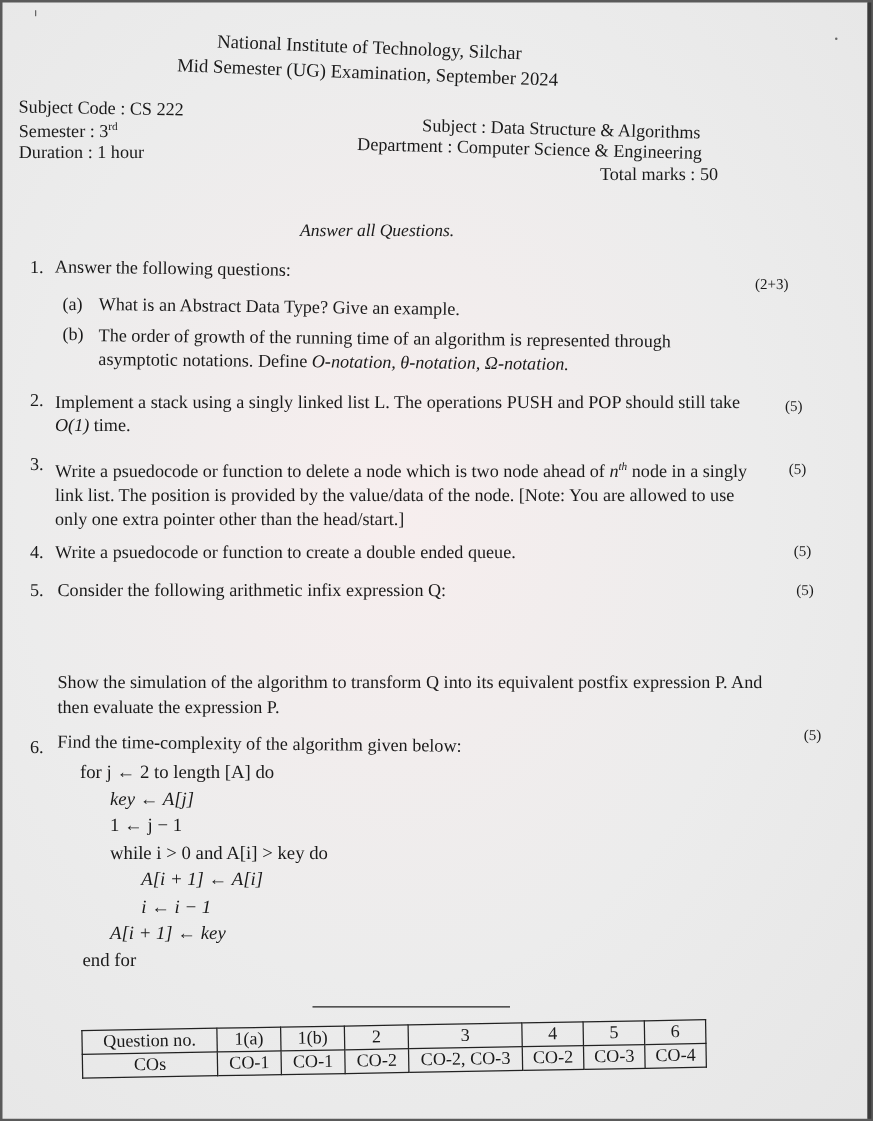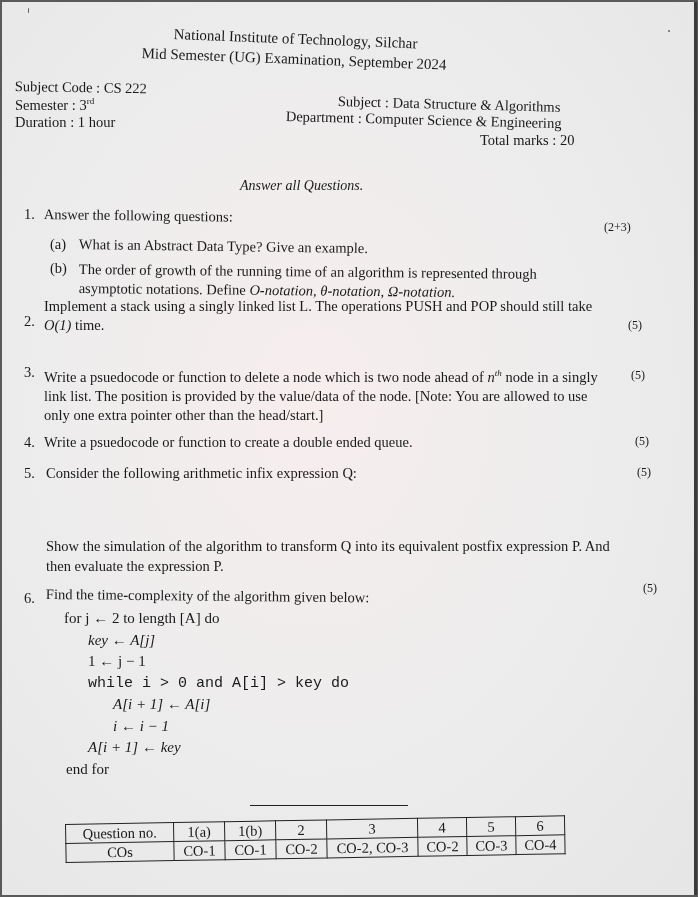--- a/index.html
+++ b/index.html
@@ -43,38 +43,38 @@
   <div class="abs header-title" style="left:140px; top:43px; transform:rotate(2.2deg); transform-origin:left top;">Mid Semester (UG) Examination, September 2024</div>
 
   <div class="abs meta" style="left:13px; top:76px; transform:rotate(1deg); transform-origin:left top;">Subject Code : CS 222</div>
   <div class="abs meta" style="left:13px; top:94px;">
     <span>Semester : 3</span><sup>rd</sup>
   </div>
   <div class="abs meta" style="left:13px; top:112px;">Duration : 1 hour</div>
 
   <div class="abs meta" style="left:336px; top:91px; transform:rotate(1.5deg); transform-origin:left top;">Subject : Data Structure &amp; Algorithms</div>
   <div class="abs meta" style="left:284px; top:106px; transform:rotate(1.5deg); transform-origin:left top;">Department : Computer Science &amp; Engineering</div>
-  <div class="abs meta" style="left:478px; top:130px;">Total marks : 20</div>
+  <div class="abs meta" style="left:478px; top:130px;">Total marks : 50</div>
 
   <div class="abs ital" style="left:238px; top:176px; font-size:14px;">Answer all Questions.</div>
 
   <div class="q-num" style="left:22px; top:204px;">1.</div>
   <div class="abs" style="left:42px; top:204px; transform:rotate(0.8deg); transform-origin:left top;">Answer the following questions:</div>
   <div class="marks" style="left:602px; top:218px;">(2+3)</div>
 
   <div class="abs" style="left:48px; top:234px;">(a)</div>
   <div class="abs" style="left:77px; top:234px; transform:rotate(0.8deg); transform-origin:left top;">What is an Abstract Data Type? Give an example.</div>
 
   <div class="abs" style="left:48px; top:258px;">(b)</div>
   <div class="qtext" style="left:77px; top:258px; width:520px; transform:rotate(0.6deg); transform-origin:left top;">
     <span>The order of growth of the running time of an algorithm is represented through asymptotic notations. Define </span><i>O-notation, θ-notation, Ω-notation.</i>
   </div>
 
   <div class="q-num" style="left:22px; top:311px;">2.</div>
-  <div class="qtext" style="left:42px; top:295px; width:560px;">
+  <div class="qtext" style="left:42px; top:311px; width:560px;">
     <span>Implement a stack using a singly linked list L. The operations PUSH and POP should still take </span><i>O(1)</i><span> time.</span>
   </div>
   <div class="marks" style="left:626px; top:316px;">(5)</div>
 
   <div class="q-num" style="left:22px; top:362px;">3.</div>
   <div class="qtext" style="left:42px; top:362px; width:560px;">
     <span>Write a psuedocode or function to delete a node which is two node ahead of </span><i>n</i><sup class="ital">th</sup><span> node in a singly link list. The position is provided by the value/data of the node. [Note: You are allowed to use only one extra pointer other than the head/start.]</span>
   </div>
   <div class="marks" style="left:629px; top:366px;">(5)</div>
 
@@ -88,21 +88,21 @@
   <div class="qtext" style="left:44px; top:534px; width:565px; line-height:20px;">Show the simulation of the algorithm to transform Q into its equivalent postfix expression P. And then evaluate the expression P.</div>
 
   <div class="q-num" style="left:22px; top:588px;">6.</div>
   <div class="abs" style="left:44px; top:584px; transform:rotate(0.6deg); transform-origin:left top;">Find the time-complexity of the algorithm given below:</div>
   <div class="marks" style="left:641px; top:579px;">(5)</div>
 
   <div class="code" style="left:62px; top:606px;">
     <div style="padding-left:0px;">for j ← 2 to length [A] do</div>
     <div class="ital" style="padding-left:24px;">key ← A[j]</div>
     <div style="padding-left:24px;">1 ← j − 1</div>
-    <div style="padding-left:24px;font-family:Liberation Mono, monospace;">while i &gt; 0 and A[i] &gt; key do</div>
+    <div style="padding-left:24px;">while i &gt; 0 and A[i] &gt; key do</div>
     <div class="ital" style="padding-left:49px;">A[i + 1] ← A[i]</div>
     <div class="ital" style="padding-left:49px;">i ← i − 1</div>
     <div class="ital" style="padding-left:24px;">A[i + 1] ← key</div>
     <div style="padding-left:2px;">end for</div>
   </div>
 
   <div class="divider"></div>
 
   <table class="cos">
     <tbody>

